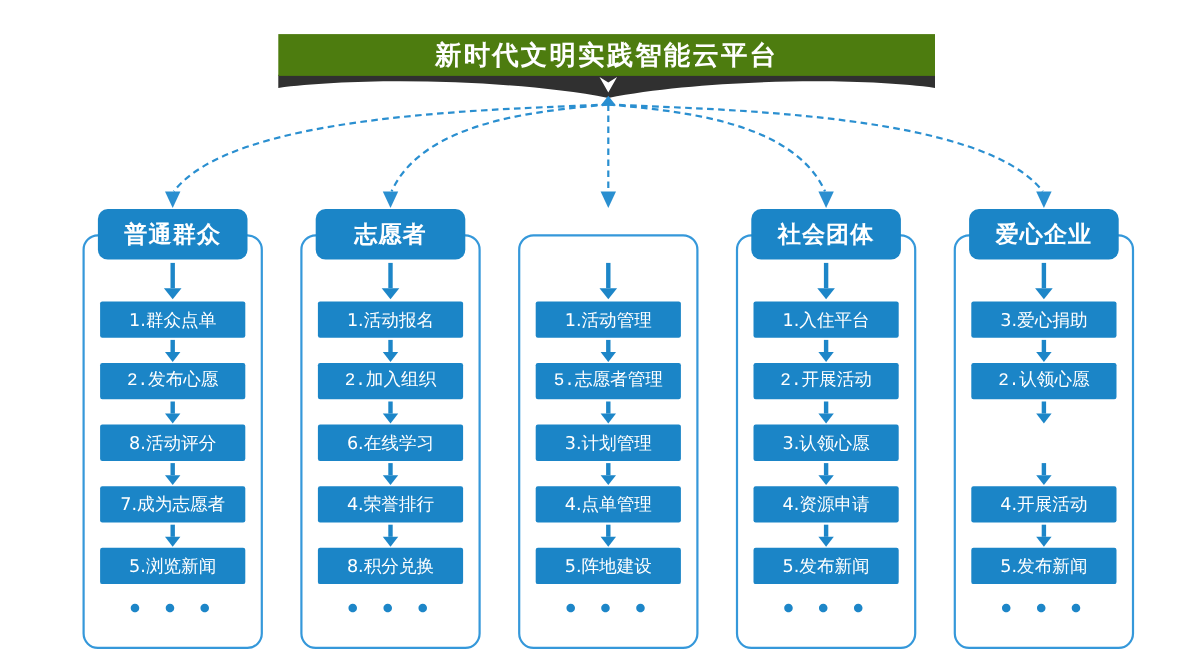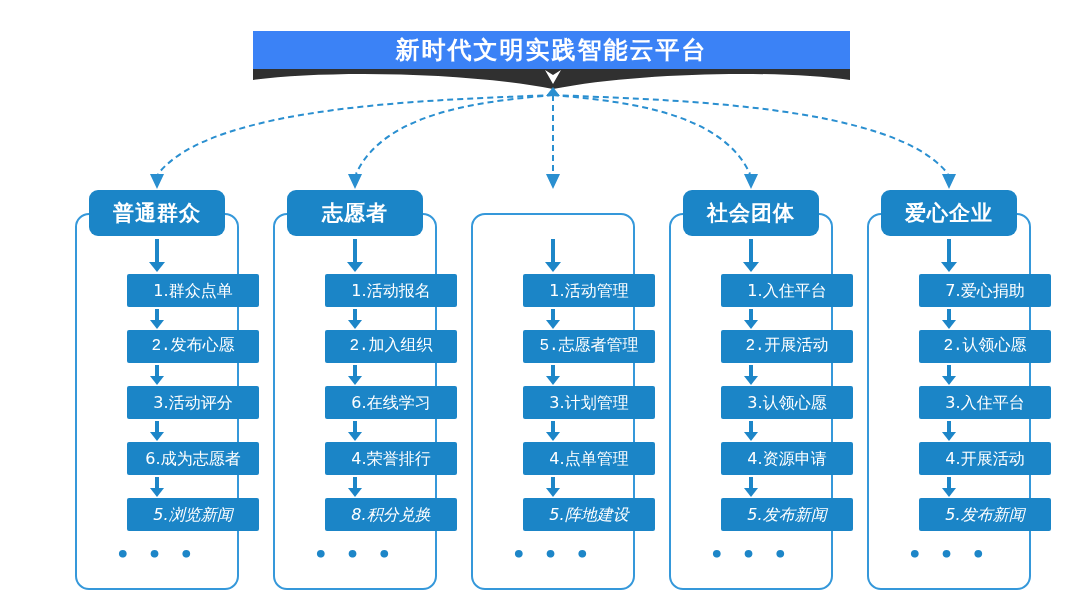--- a/index.html
+++ b/index.html
@@ -2,40 +2,40 @@
 <html><head>
 <meta charset="utf-8">
 <style>
   html,body{margin:0;padding:0;background:#fff;}
   .canvas{
     position:relative;width:1080px;height:611px;background:#ffffff;overflow:hidden;
     font-family:"DejaVu Sans","Liberation Sans",sans-serif;
   }
   .banner{
     position:absolute;left:253px;top:31px;width:597px;height:38px;
-    background:#3b82f6;color:#fff;font-size:24px;font-weight:bold;
+    background:#4d7c0f;color:#fff;font-size:24px;font-weight:bold;
     text-align:center;line-height:39px;letter-spacing:2px;z-index:3;
   }
   .fan-svg{position:absolute;left:0;top:0;width:1080px;height:611px;z-index:1;pointer-events:none;}
   .column{position:absolute;top:0;width:170px;height:516px;}
   .col-1{left:72px;}  .col-2{left:270px;} .col-3{left:468px;} .col-4{left:666px;} .col-5{left:864px;}
   .outline{
     position:absolute;left:3px;top:213px;width:164px;height:377px;box-sizing:border-box;
     border:2px solid #3598da;border-radius:14px;background:transparent;z-index:1;
   }
   .col-header{
     position:absolute;left:17px;top:190px;width:136px;height:46px;
     background:#1b85c7;border-radius:9px;color:#fff;font-size:21px;font-weight:bold;
     text-align:center;line-height:46px;z-index:2;letter-spacing:1px;
   }
   .step{
     position:absolute;left:19px;width:132px;height:33px;background:#1b85c7;
-    border-radius:2px;color:#fff;font-size:16px;text-align:center;line-height:33px;z-index:2;margin-left:36px;
-  }
-  .step-1{top:274px;} .step-2{top:330px;font-family:Liberation Mono, monospace;} .step-3{top:386px;} .step-4{top:442px;} .step-5{top:498px;font-style:italic;}
+    border-radius:2px;color:#fff;font-size:16px;text-align:center;line-height:33px;z-index:2;
+  }
+  .step-1{top:274px;} .step-2{top:330px;font-family:Liberation Mono, monospace;} .step-3{top:386px;} .step-4{top:442px;} .step-5{top:498px;}
   .v-arrow{position:absolute;left:0;width:170px;z-index:2;display:flex;flex-direction:column;align-items:center;}
   .v-arrow .stem{width:4px;background:#1d86c8;}
   .v-arrow .head{width:0;height:0;border-left:8px solid transparent;border-right:8px solid transparent;border-top:10px solid #1d86c8;}
   .a-long{top:239px;} .a-long .stem{height:23px;}
   .a-s1{top:309px;} .a-s2{top:365px;} .a-s3{top:421px;} .a-s4{top:477px;}
   .a-short .stem{height:11px;}
   .a-short .head{border-left-width:7px;border-right-width:7px;border-top-width:9px;}
   .dots{
     position:absolute;left:0;top:542px;width:170px;text-align:center;z-index:2;
     color:#1d86c8;font-size:22px;font-weight:bold;letter-spacing:5px;
@@ -78,26 +78,26 @@
     <div class="step step-1">1.群众点单</div>
     <div class="v-arrow a-short a-s1">
         <div class="stem"></div>
         <div class="head"></div>
       </div>
     <div class="step step-2">2.发布心愿</div>
     <div class="v-arrow a-short a-s2">
         <div class="stem"></div>
         <div class="head"></div>
       </div>
-    <div class="step step-3">3.活动评分</div>
-    <div class="v-arrow a-short a-s3">
-        <div class="stem"></div>
-        <div class="head"></div>
-      </div>
-    <div class="step step-4">6.成为志愿者</div>
+    <div class="step step-3">8.活动评分</div>
+    <div class="v-arrow a-short a-s3">
+        <div class="stem"></div>
+        <div class="head"></div>
+      </div>
+    <div class="step step-4">7.成为志愿者</div>
     <div class="v-arrow a-short a-s4">
         <div class="stem"></div>
         <div class="head"></div>
       </div>
     <div class="step step-5">5.浏览新闻</div>
     <div class="dots">• • •</div>
   </div>
 
   <div class="column col-2">
     <div class="outline"></div>
@@ -191,31 +191,30 @@
     <div class="dots">• • •</div>
   </div>
 
   <div class="column col-5">
     <div class="outline"></div>
     <div class="col-header">爱心企业</div>
     <div class="v-arrow a-long">
         <div class="stem"></div>
         <div class="head"></div>
       </div>
-    <div class="step step-1">7.爱心捐助</div>
+    <div class="step step-1">3.爱心捐助</div>
     <div class="v-arrow a-short a-s1">
         <div class="stem"></div>
         <div class="head"></div>
       </div>
     <div class="step step-2">2.认领心愿</div>
     <div class="v-arrow a-short a-s2">
         <div class="stem"></div>
         <div class="head"></div>
       </div>
-    <div class="step step-3">3.入住平台</div>
     <div class="v-arrow a-short a-s3">
         <div class="stem"></div>
         <div class="head"></div>
       </div>
     <div class="step step-4">4.开展活动</div>
     <div class="v-arrow a-short a-s4">
         <div class="stem"></div>
         <div class="head"></div>
       </div>
     <div class="step step-5">5.发布新闻</div>

